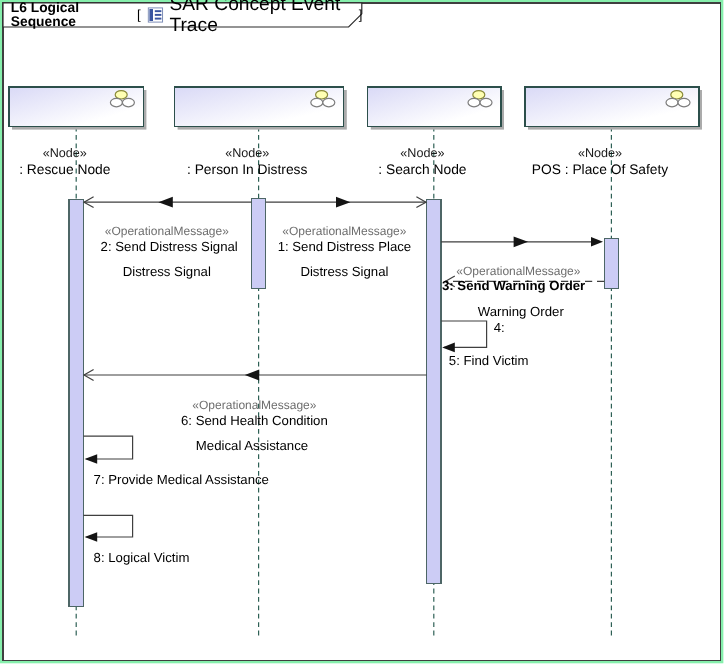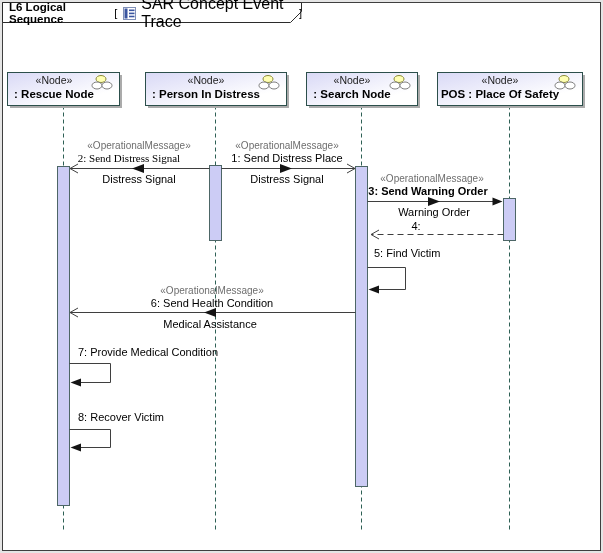--- a/index.html
+++ b/index.html
@@ -1,34 +1,35 @@
 <!DOCTYPE html>
 <html><head>
 <meta charset="utf-8">
 <style>
   html,body{margin:0;padding:0;background:#fff;}
   #canvas{
     position:relative;
     width:603px;height:553px;
-    background:#e5e5e5;
+    background:#86efac;
     font-family:"Liberation Sans",sans-serif;
     overflow:hidden;
   }
   #shapes{position:absolute;left:0;top:0;}
   .t{
     position:absolute;
     font:11px/13px "Liberation Sans",sans-serif;
     color:#000;
     white-space:nowrap;
+    margin-top:48px;
   }
   .ctr{transform:translateX(-50%);}
   .st{font-size:10px;color:#6e6e6e;}
   .headtxt{text-align:center;transform:translateX(-50%);}
   .headtxt .stero{font-size:10.5px;color:#1a1a1a;}
-  .headtxt .nm{font-weight:bold;font-size:11.5px;line-height:14px;color:#000;}
+  .headtxt .nm{font-weight:normal;font-size:11.5px;line-height:14px;color:#000;}
   #tab{
     position:absolute;left:2px;top:2px;width:300px;height:21px;
     display:flex;align-items:center;padding-left:7px;box-sizing:border-box;
   }
   #tab .title{font-weight:bold;font-size:11.5px;}
   #tab .br{font-size:11px;margin-left:11px;}
   #tab .br2{font-size:11px;margin-left:4px;}
   #tab .ctx{font-size:16px;margin-left:5px;}
   #tab .dicon{margin-left:6px;display:inline-block;width:13px;height:13px;}
 </style>
@@ -172,36 +173,36 @@
   <div class="t headtxt" style="left:352px;top:74px;">
     <div class="stero">«Node»</div>
     <div class="nm">: Search Node</div>
   </div>
   <div class="t headtxt" style="left:500px;top:74px;">
     <div class="stero">«Node»</div>
     <div class="nm">POS : Place Of Safety</div>
   </div>
 
   <div class="t ctr st" style="left:139px;top:139px;">«OperationalMessage»</div>
-  <div class="t ctr" style="left:129px;top:152px;font-family:Liberation Serif, serif;">2: Send Distress Signal</div>
+  <div class="t ctr" style="left:141px;top:152px;">2: Send Distress Signal</div>
   <div class="t ctr" style="left:139px;top:173px;">Distress Signal</div>
 
   <div class="t ctr st" style="left:287px;top:139px;">«OperationalMessage»</div>
   <div class="t ctr" style="left:287px;top:152px;">1: Send Distress Place</div>
   <div class="t ctr" style="left:287px;top:173px;">Distress Signal</div>
 
   <div class="t ctr st" style="left:432px;top:172px;">«OperationalMessage»</div>
   <div class="t ctr" style="left:428px;top:185px;font-weight:bold;">3: Send Warning Order</div>
   <div class="t ctr" style="left:434px;top:206px;">Warning Order</div>
 
   <div class="t ctr" style="left:416px;top:220px;">4:</div>
 
   <div class="t" style="left:374px;top:247px;text-align:right;">5: Find Victim</div>
 
   <div class="t ctr st" style="left:212px;top:284px;">«OperationalMessage»</div>
   <div class="t ctr" style="left:212px;top:297px;">6: Send Health Condition</div>
   <div class="t ctr" style="left:210px;top:318px;">Medical Assistance</div>
 
-  <div class="t" style="left:78px;top:346px;">7: Provide Medical Condition</div>
-
-  <div class="t" style="left:78px;top:411px;">8: Recover Victim</div>
+  <div class="t" style="left:78px;top:346px;">7: Provide Medical Assistance</div>
+
+  <div class="t" style="left:78px;top:411px;">8: Logical Victim</div>
 
 </div>
 
 </body></html>

